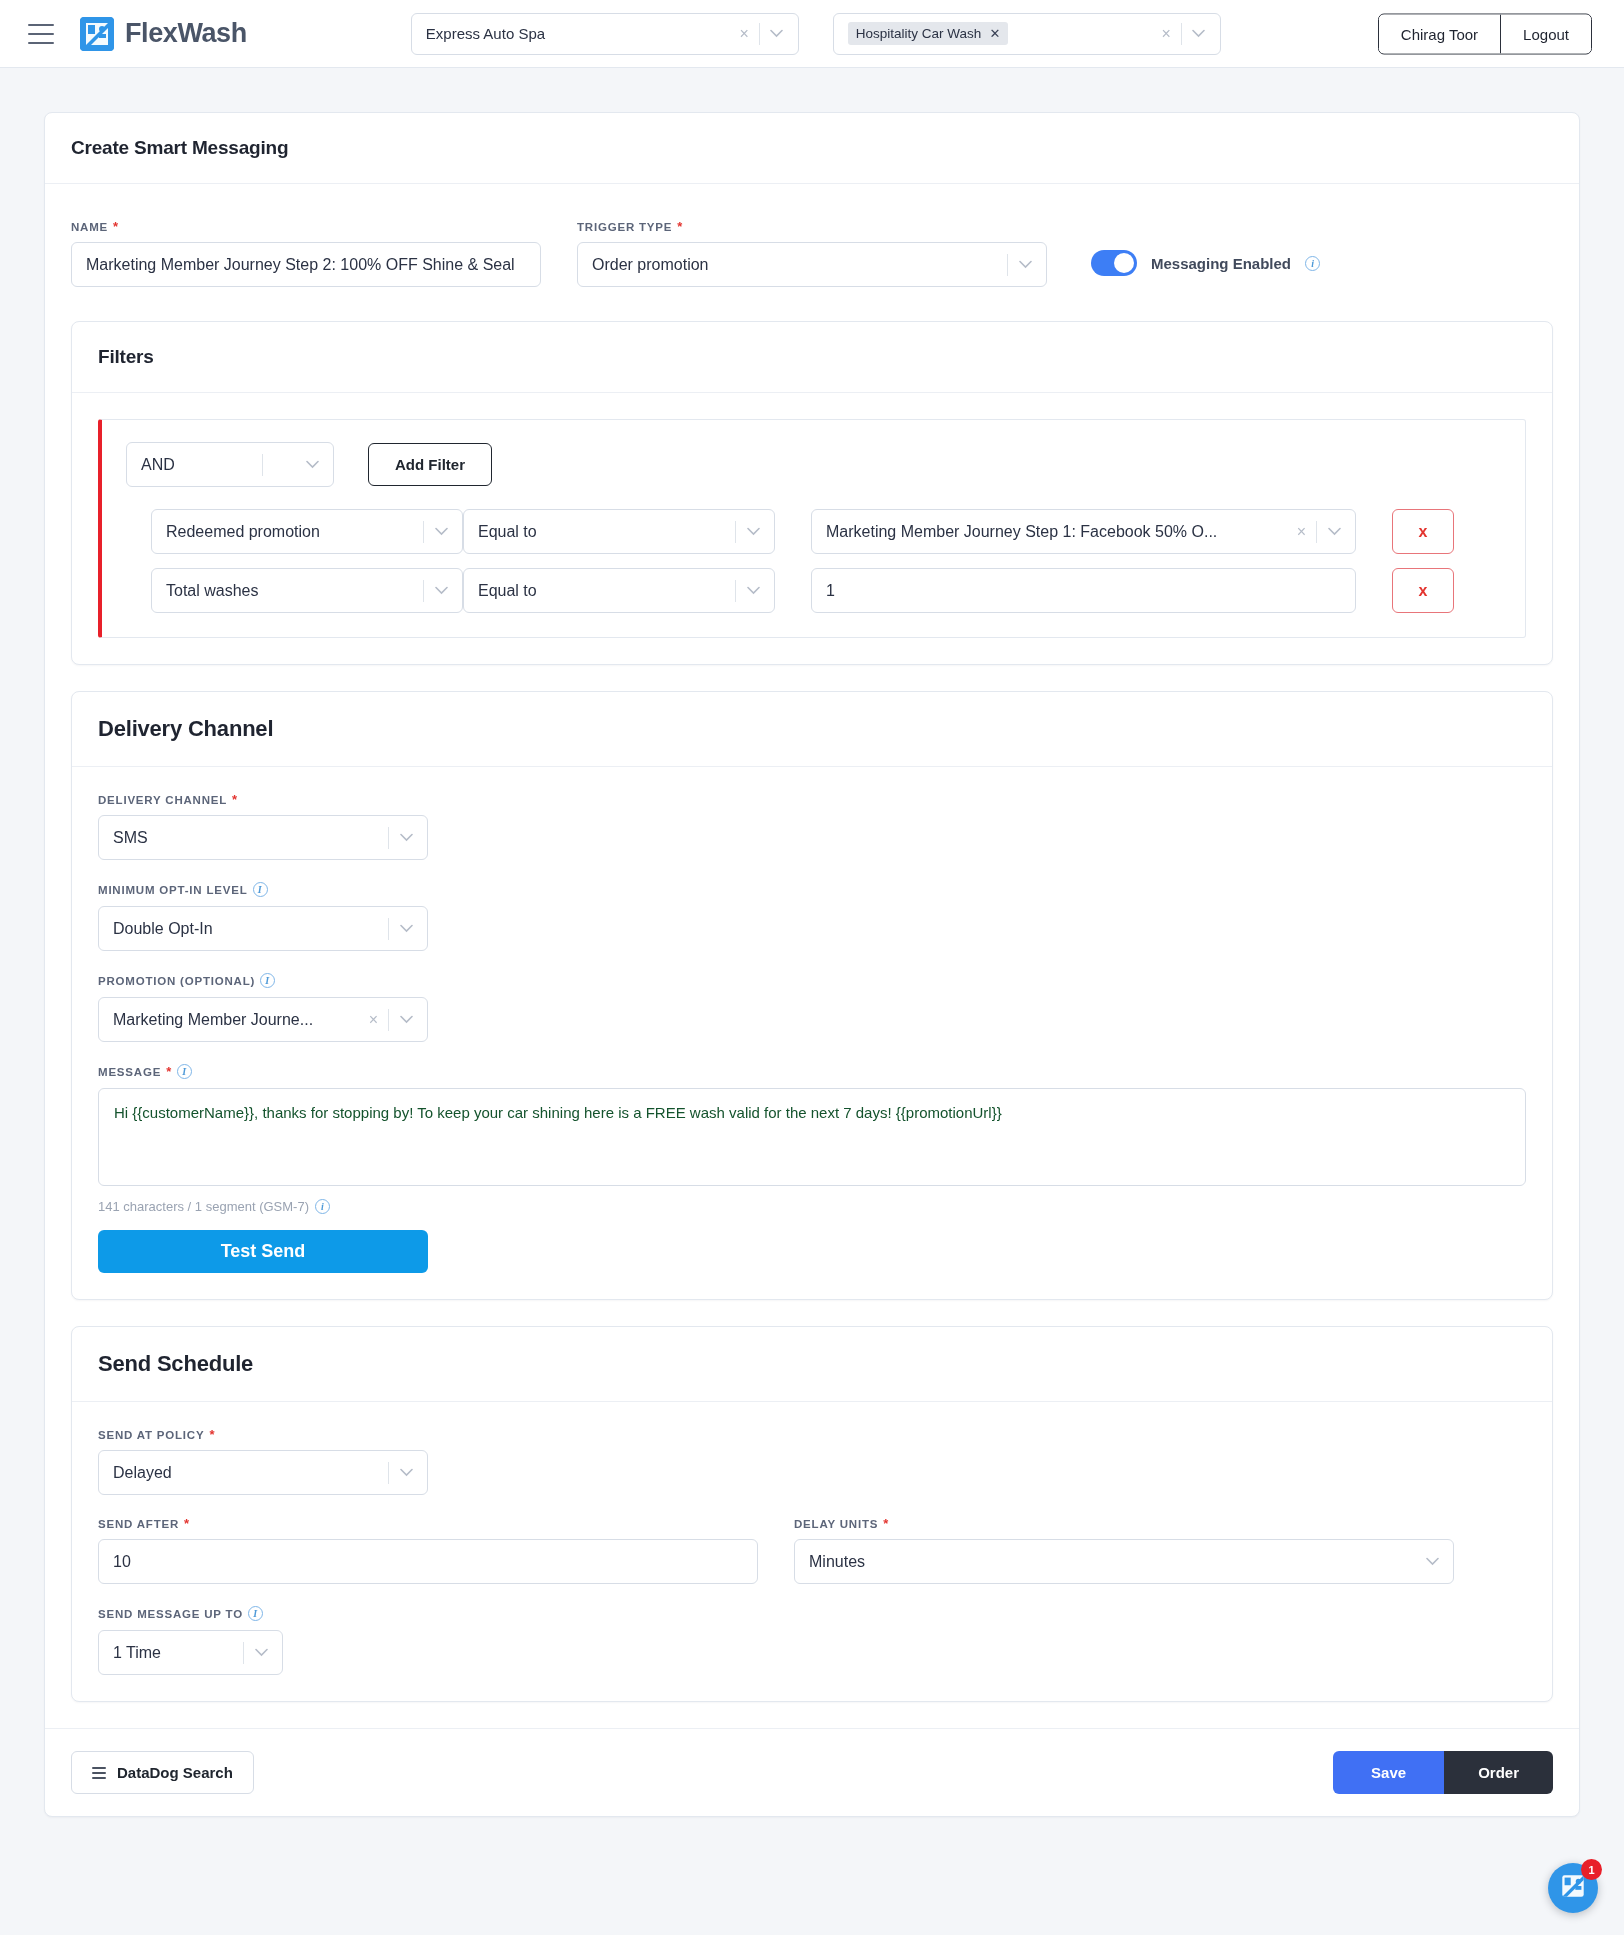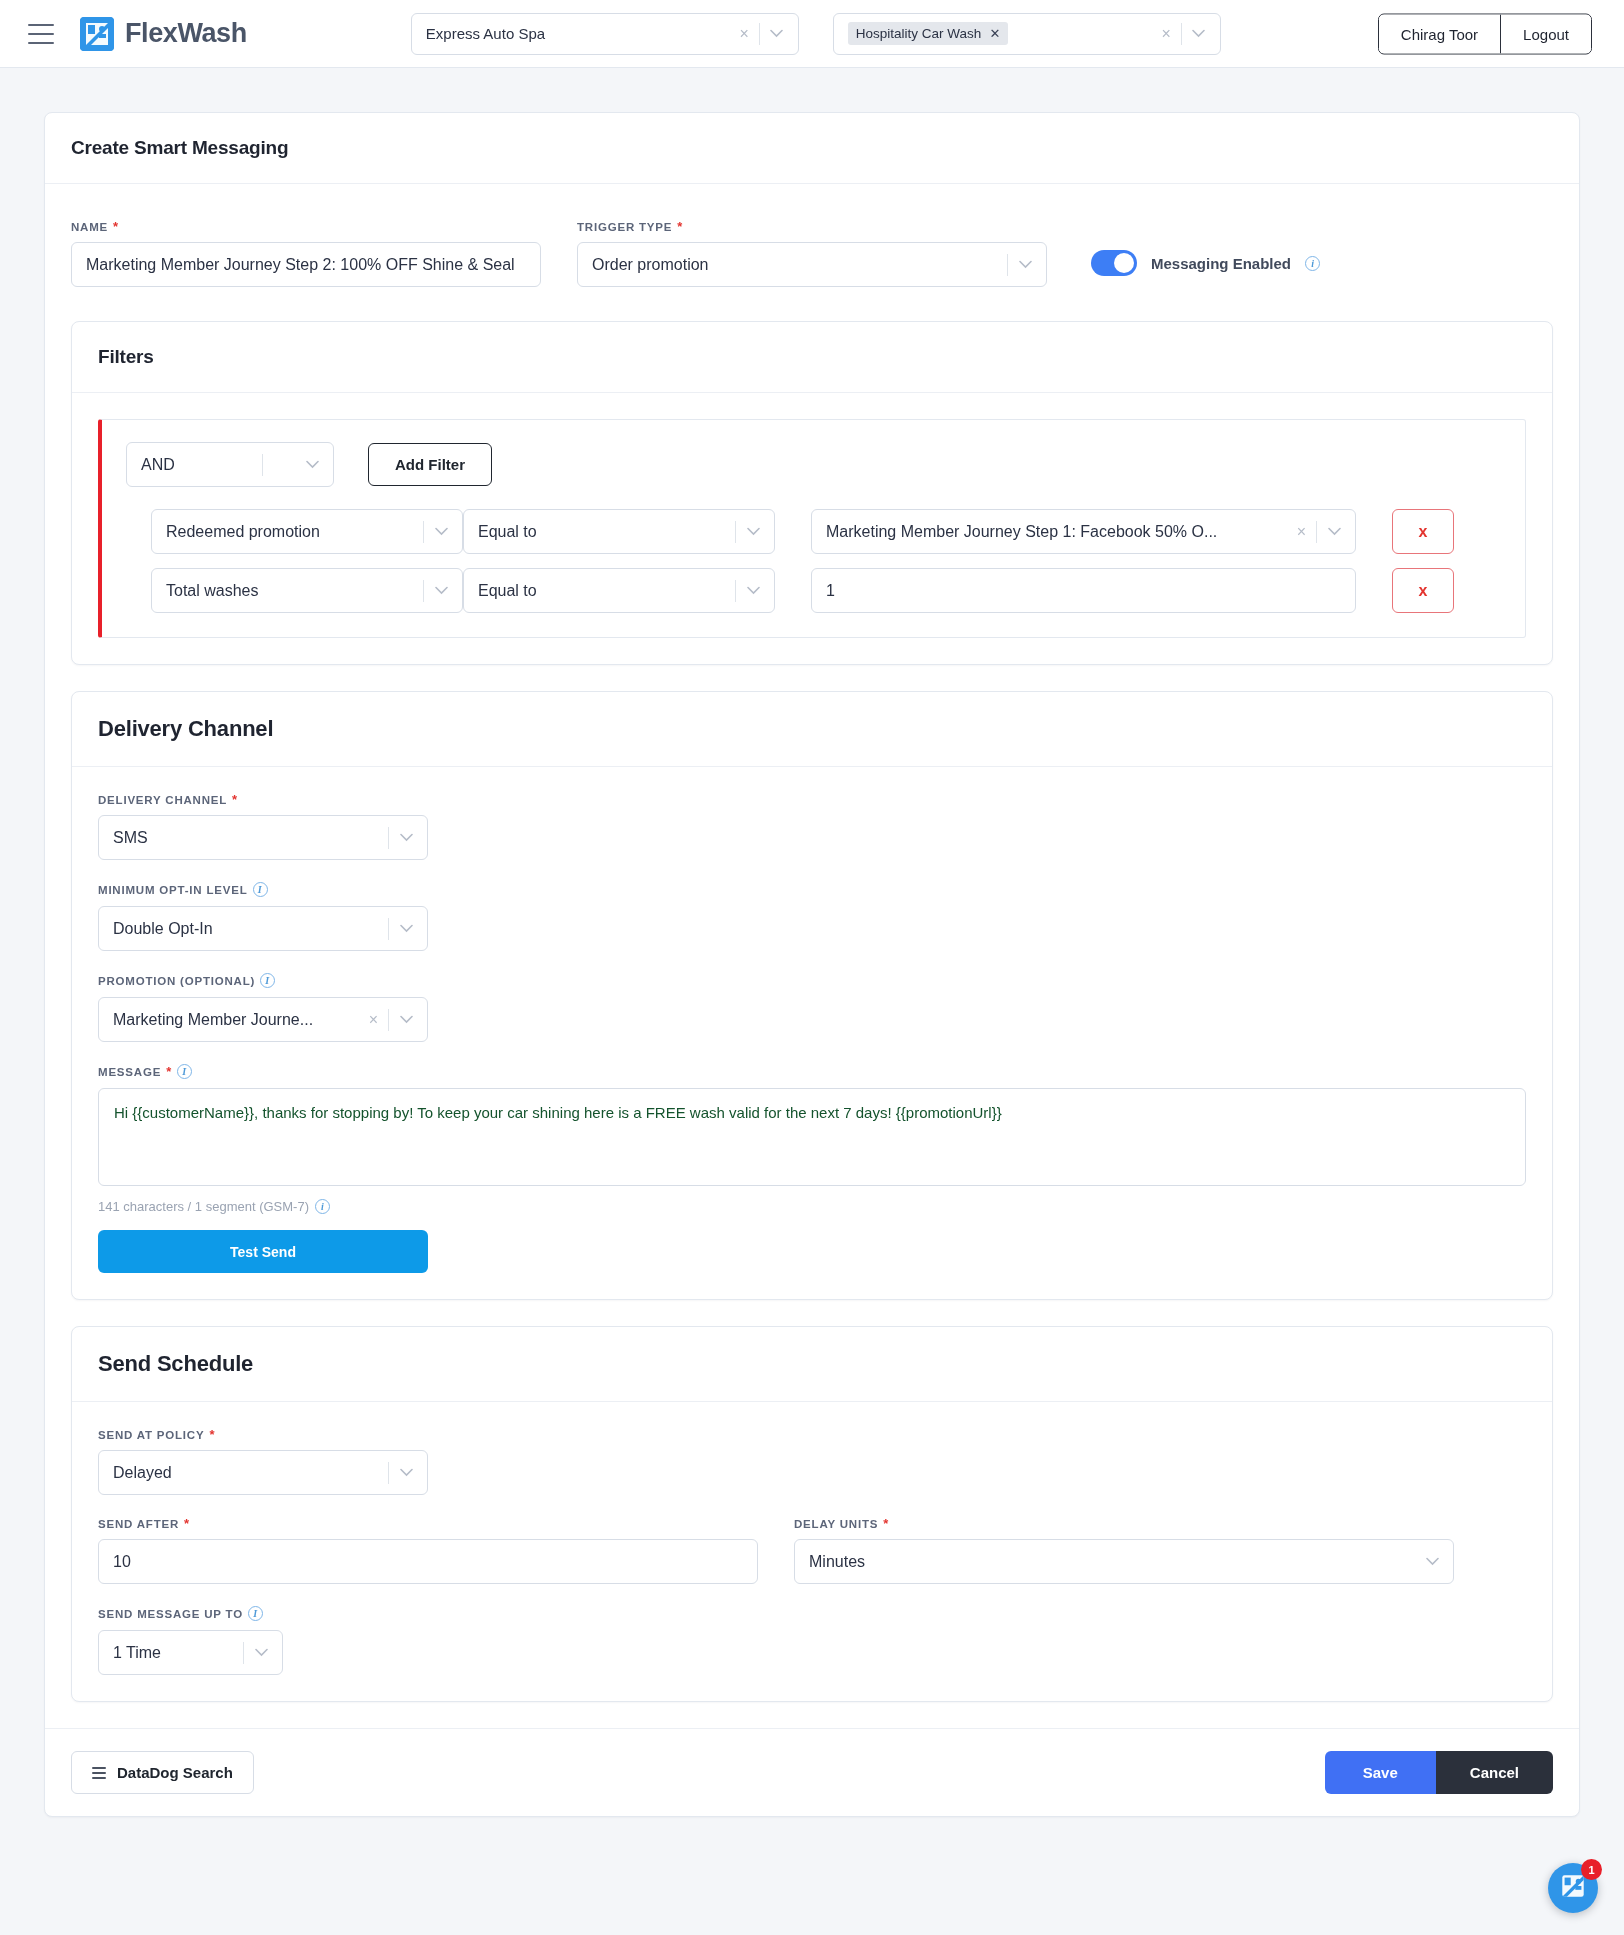--- a/index.html
+++ b/index.html
@@ -146,21 +146,21 @@
   .mb-22 { margin-bottom: 22px; }
   textarea.msg {
     width: 1428px; height: 98px; resize: none;
     border: 1px solid #d7dde6; border-radius: 6px; padding: 13px 15px;
     font-family: inherit; font-size: 15px; color: #14532d; line-height: 1.45;
     outline: none;
   }
   .counter { font-size: 13px; color: #9aa3b2; margin: 9px 0 16px; display: flex; align-items: flex-start; gap: 6px; }
   .btn-primary-lt {
     width: 330px; height: 43px; border: 0; border-radius: 6px; background: #0d9ae8;
-    color: #fff; font-size: 14px; font-weight: 700; font-family: inherit; cursor: pointer;
+    color: #fff; font-size: 18px; font-weight: 700; font-family: inherit; cursor: pointer;
   }
 
   
   .sched-row { display: flex; gap: 36px; }
   .sched-a { width: 660px; }
   .sched-b { width: 660px; }
   .f-660 { width: 660px; }
   .f-185 { width: 185px; }
 
   
@@ -522,21 +522,21 @@
       <button class="btn-dd">
         <span class="dd-icon">
             <b></b>
             <b></b>
             <b></b>
           </span>
         <span>DataDog Search</span>
       </button>
       <div class="foot-actions">
         <button class="btn-save">Save</button>
-        <button class="btn-cancel">Cancel</button>
+        <button class="btn-cancel">Order</button>
       </div>
     </div>
 
   </div>
 </div>
 
 <div class="chat">
   <span>
     <svg width="26" height="26" viewBox="0 0 34 34" aria-hidden="true">
       <rect x="3" y="3" width="28" height="28" rx="3" fill="#ffffff" opacity=".95"></rect>

